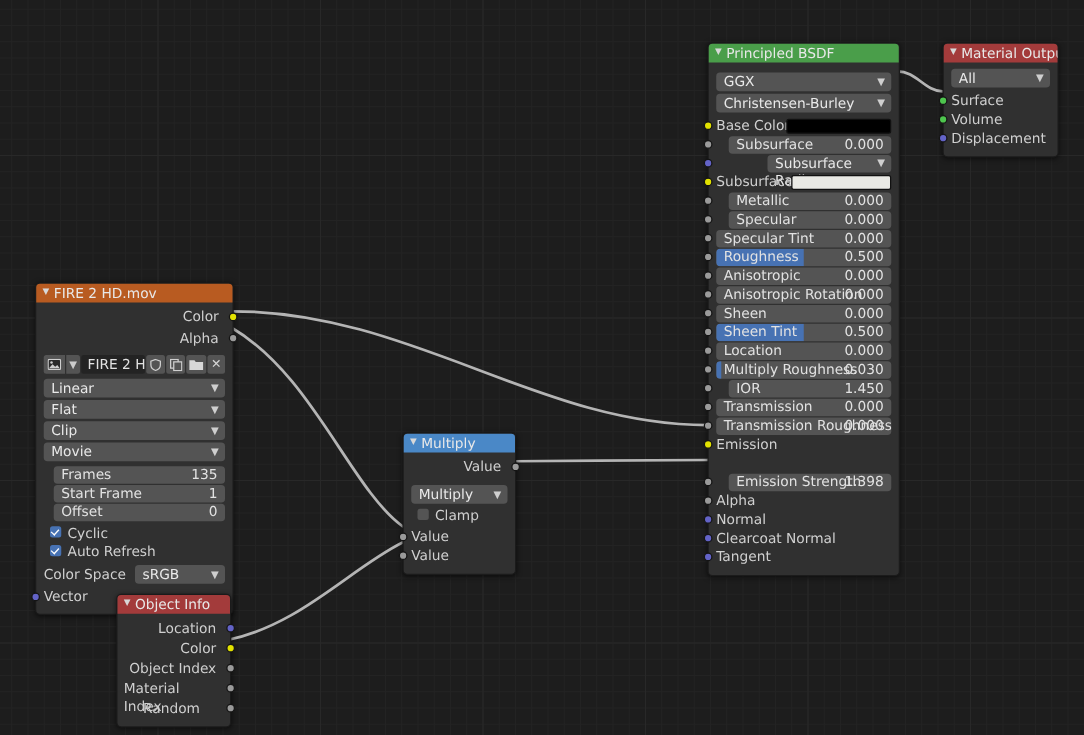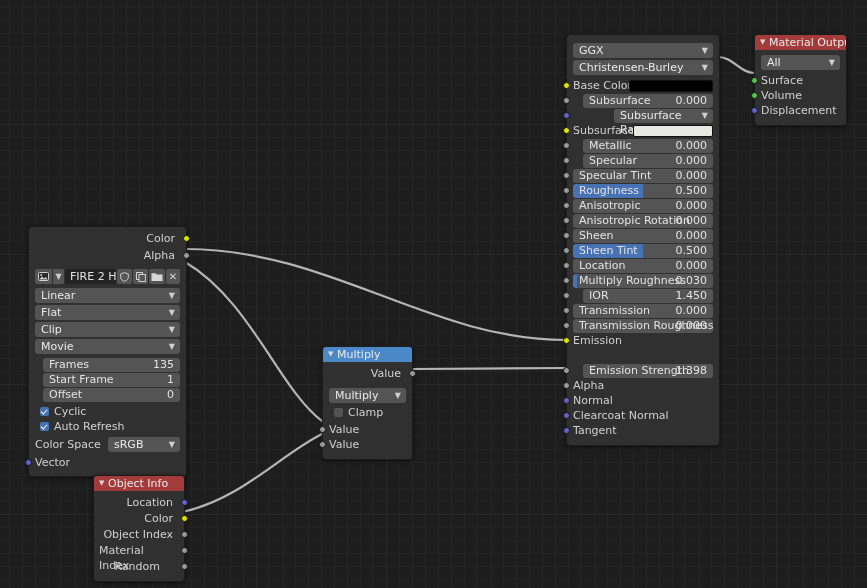--- a/index.html
+++ b/index.html
@@ -85,20 +85,23 @@
     <g stroke="#b4b4b4" stroke-width="2.2" fill="none" stroke-linecap="round">
       <path d="M185,249 C 330,249 430,340 566,340"></path>
       <path d="M185,262 C 250,300 280,390 322,421"></path>
       <path d="M182,512 C 240,500 280,455 322,434"></path>
       <path d="M411,369 C 470,369 500,368 566,368"></path>
       <path d="M718,57 C 733,57 740,73 754,73"></path>
     </g>
   </svg>
 
   <div class="node" id="n-img" style="left:28px;top:226px;width:157px;">
+    <div class="node-header" id="img-hdr" style="background: rgb(184, 91, 33);">
+      <span class="tri">▼</span><span>FIRE 2 HD.mov</span>
+    </div>
     <div class="node-body" style="padding:4px 0 5px 0;">
 
       <div class="row" style="height:16px;line-height:16px;">
         <span class="rlbl" style="right:6px;">Color</span>
         <span class="sock s-yellow" style="right:-9px;top:4px;"></span>
       </div>
       <div class="row" style="height:16px;line-height:16px;">
         <span class="rlbl" style="right:6px;">Alpha</span>
         <span class="sock s-grey" style="right:-9px;top:4px;"></span>
       </div>
@@ -229,20 +232,23 @@
         <span class="sock s-grey" style="left:-10px;top:3px;"></span>
       </div>
       <div class="row" style="height:14px;line-height:14px;margin-left:6px;">
         <span class="lbl">Value</span>
         <span class="sock s-grey" style="left:-10px;top:3px;"></span>
       </div>
     </div>
   </div>
 
   <div class="node" id="n-bsdf" style="left:566px;top:34px;width:152px;">
+    <div class="node-header" id="bsdf-hdr" style="background: rgb(74, 158, 74);">
+      <span class="tri">▼</span><span>Principled BSDF</span>
+    </div>
     <div class="node-body" style="padding:4px 0 6px 0;">
       <div style="height:4px;"></div>
       <div style="margin:0 6px 2px 6px;" class="dropdown">
         <span>GGX</span><span class="caret">▼</span>
       </div>
       <div style="margin:0 6px 4px 6px;" class="dropdown">
         <span>Christensen-Burley</span><span class="caret">▼</span>
       </div>
       <div id="bsdf-props">
           <div class="row" style="height: 14px; line-height: 14px; margin: 0px 6px 1px;"><span class="sock s-yellow" style="left: -10px; top: 3px;"></span><span class="lbl">Base Color</span><div class="swatch" style="background: rgb(0, 0, 0); width: 84px; right: 0px;"></div></div>

